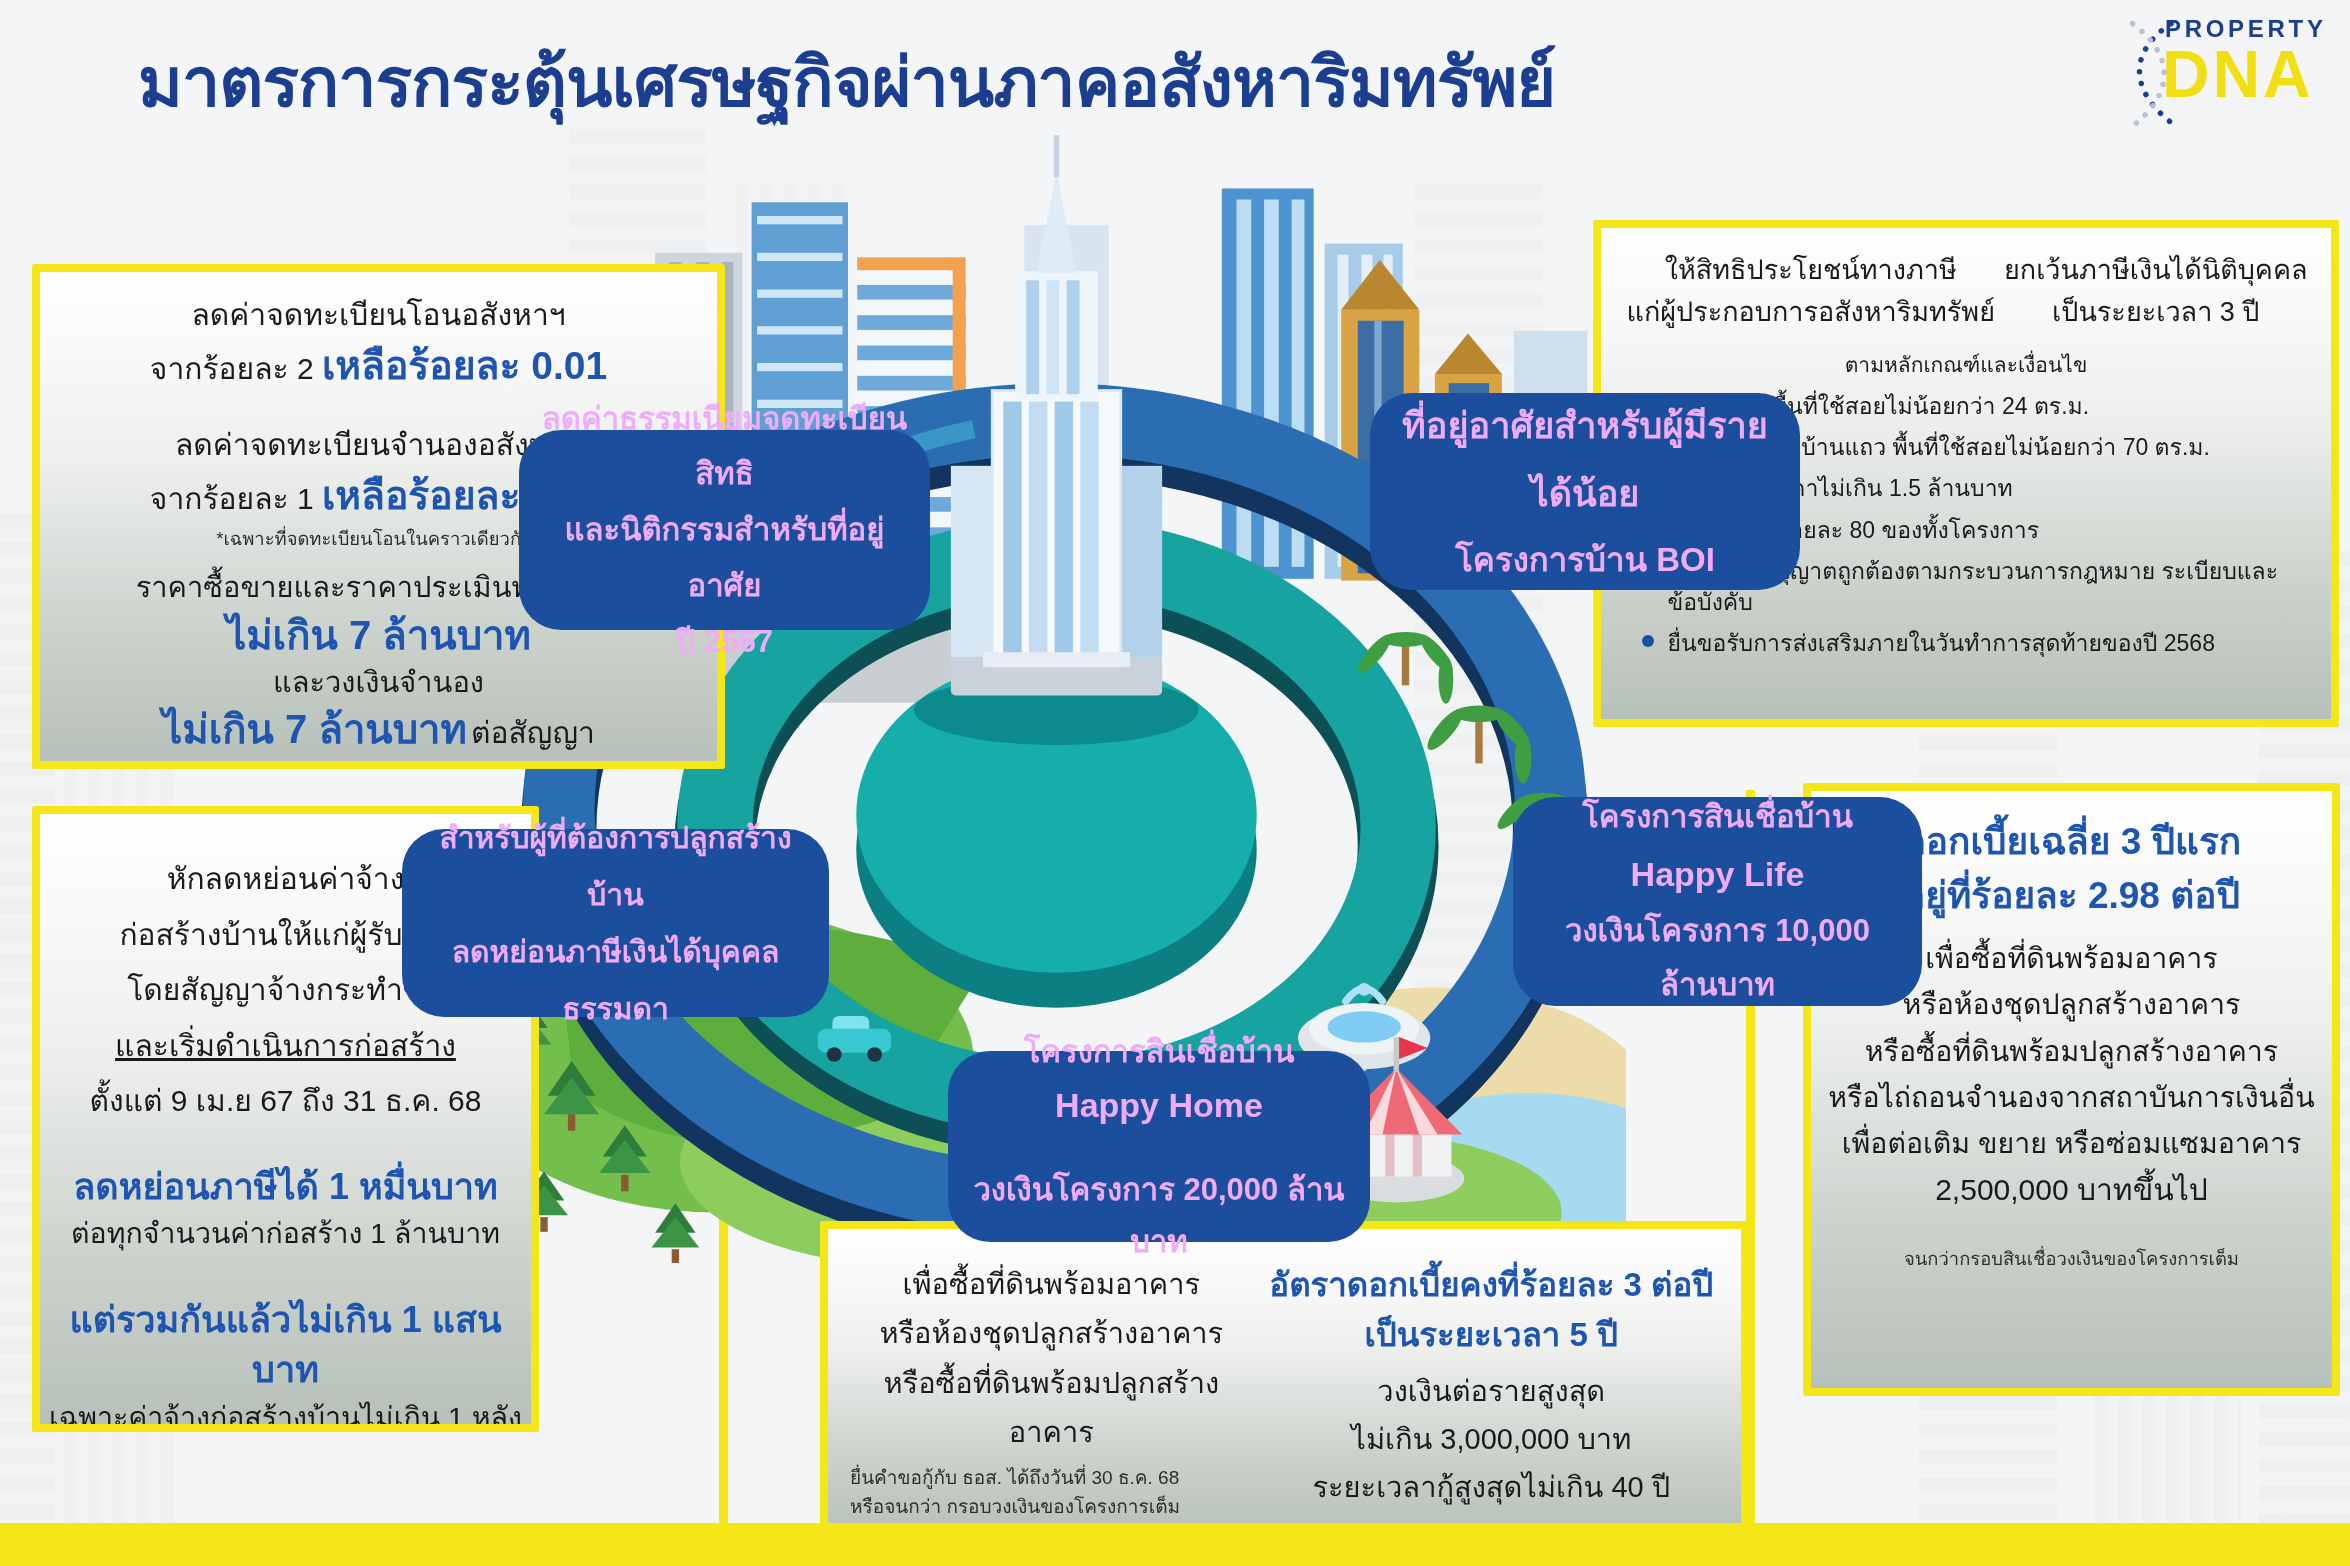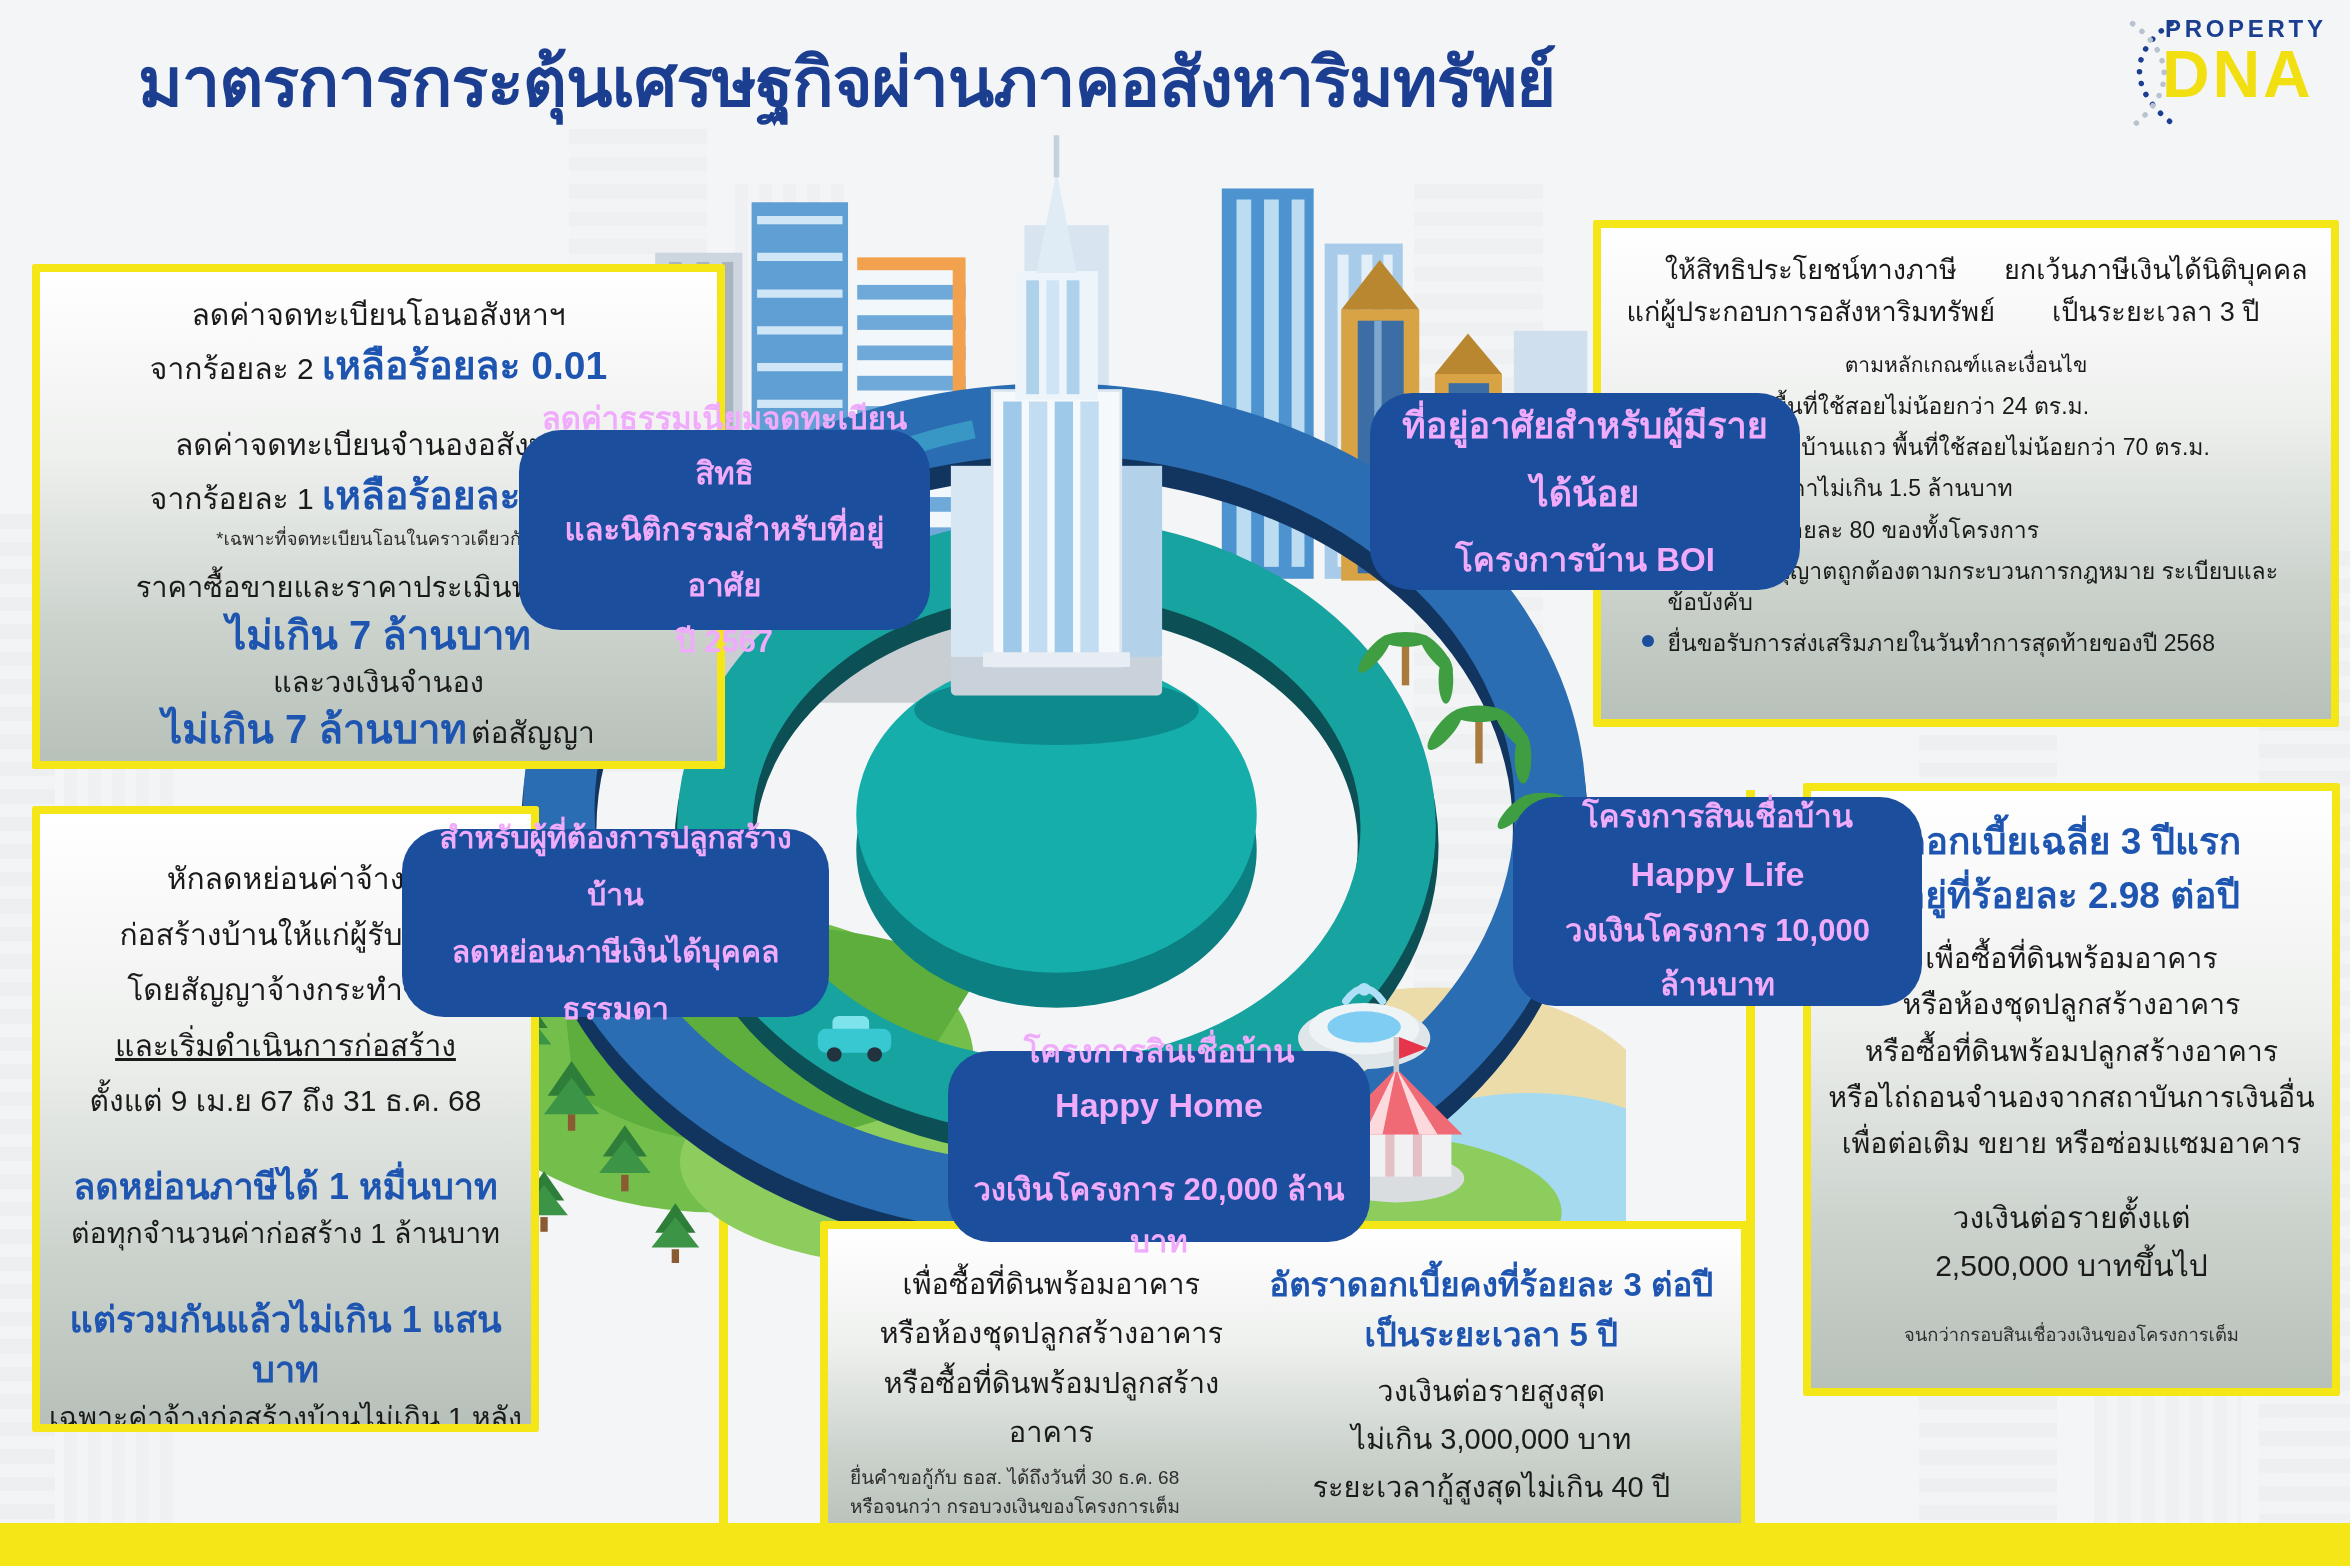--- a/index.html
+++ b/index.html
@@ -400,21 +400,20 @@
   <div class="ybox" style="left:1803px;top:783px;width:537px;height:613px;padding:24px 11px 0;">
     <div class="tb" style="font-size:37px;line-height:1.45;">ดอกเบี้ยเฉลี่ย 3 ปีแรก</div>
     <div class="tb" style="font-size:37px;line-height:1.45;">อยู่ที่ร้อยละ 2.98 ต่อปี</div>
     <div style="margin-top:13px;">
       <div class="tk" style="font-size:28.5px;line-height:1.62;">เพื่อซื้อที่ดินพร้อมอาคาร</div>
       <div class="tk" style="font-size:28.5px;line-height:1.62;">หรือห้องชุดปลูกสร้างอาคาร</div>
       <div class="tk" style="font-size:28.5px;line-height:1.62;">หรือซื้อที่ดินพร้อมปลูกสร้างอาคาร</div>
       <div class="tk" style="font-size:28.5px;line-height:1.62;">หรือไถ่ถอนจำนองจากสถาบันการเงินอื่น</div>
       <div class="tk" style="font-size:28.5px;line-height:1.62;">เพื่อต่อเติม ขยาย หรือซ่อมแซมอาคาร</div>
     </div>
-    <div class="tk" style="font-size:30px;line-height:1.6;margin-top:27.5px;">วงเงินต่อรายตั้งแต่</div>
     <div class="tk" style="font-size:30px;line-height:1.6;">2,500,000 บาทขึ้นไป</div>
     <div class="sm" style="margin-top:31px;">จนกว่ากรอบสินเชื่อวงเงินของโครงการเต็ม</div>
   </div>
 
   <div class="pill" style="left:948px;top:1051px;width:422px;height:191px;border-radius:42px;">
     <div class="pl" style="line-height:1.65;">โครงการสินเชื่อบ้าน</div>
     <div class="pl en" style="line-height:1.65;">Happy Home</div>
     <div class="pl" style="line-height:1.65;margin-top:31px;">วงเงินโครงการ 20,000 ล้านบาท</div>
   </div>
 

